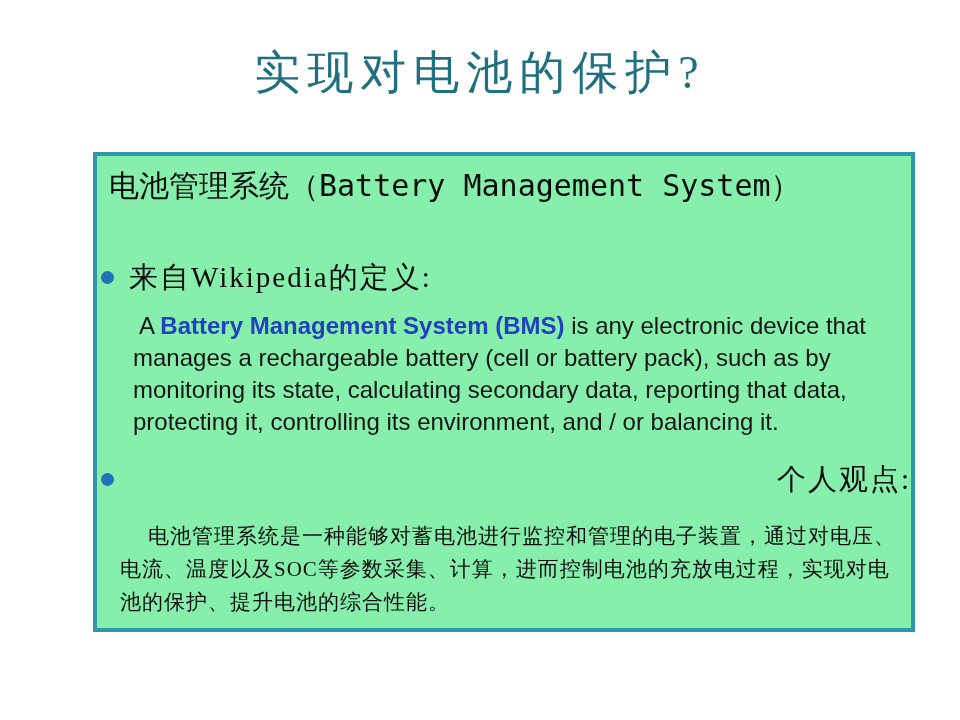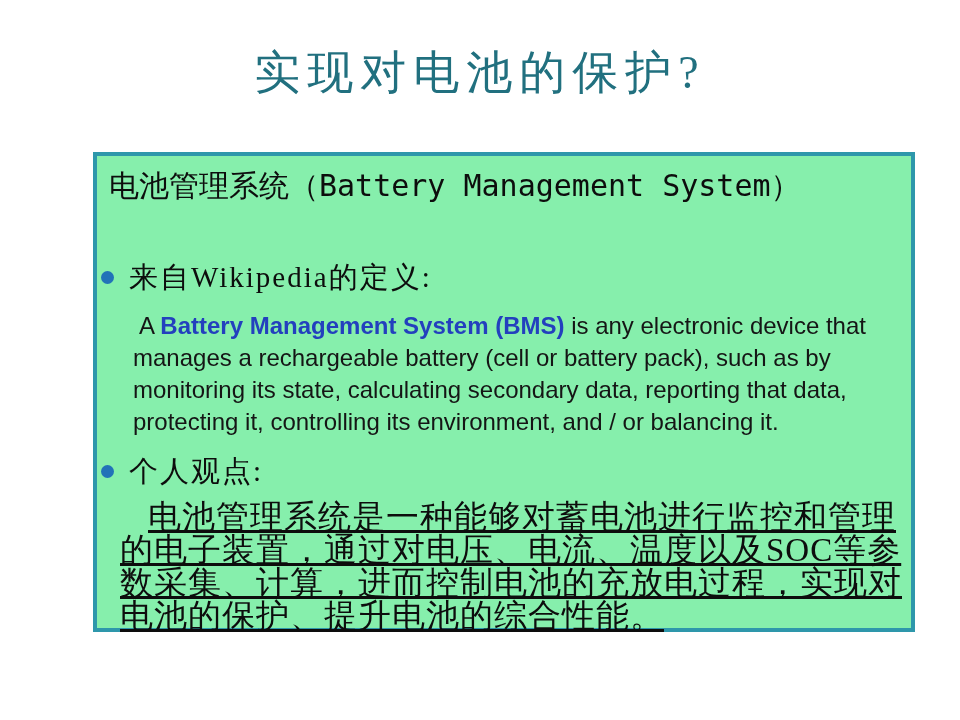--- a/index.html
+++ b/index.html
@@ -47,21 +47,22 @@
   }
   .bullet-item {
     display: flex;
     align-items: flex-start;
     padding-left: 4px;
   }
   .bullet-item.first {
     margin-top: 50px;
   }
   .bullet-item.second {
-    margin-top: 12px;
+    margin-top: 20px;
+    justify-content: space-between;
   }
   .bullet-dot {
     flex: 0 0 auto;
     width: 13px;
     height: 13px;
     border-radius: 50%;
     background: #2272b8;
     margin-top: 15px;
     margin-right: 15px;
   }
@@ -80,29 +81,28 @@
     line-height: 32px;
     color: #151515;
     text-indent: 6px;
   }
   .para-en .highlight {
     color: #2340be;
     font-weight: bold;
     margin-top: 44px;
   }
   .para-zh {
-    margin: 9px 16px 0 23px;
+    margin: 20px 16px 0 23px;
     width: 782px;
     font-family: "Liberation Serif", "DejaVu Serif", serif;
-    font-size: 33px;
+    font-size: 21px;
     line-height: 33px;
     color: #0d0d0d;
     text-indent: 28px;
     letter-spacing: 1px;
-    text-decoration: underline;
   }
 </style>
 </head>
 <body>
 
 <div class="slide">
 
   <div class="slide-title">实现对电池的保护?</div>
 
   <div class="content-box">

